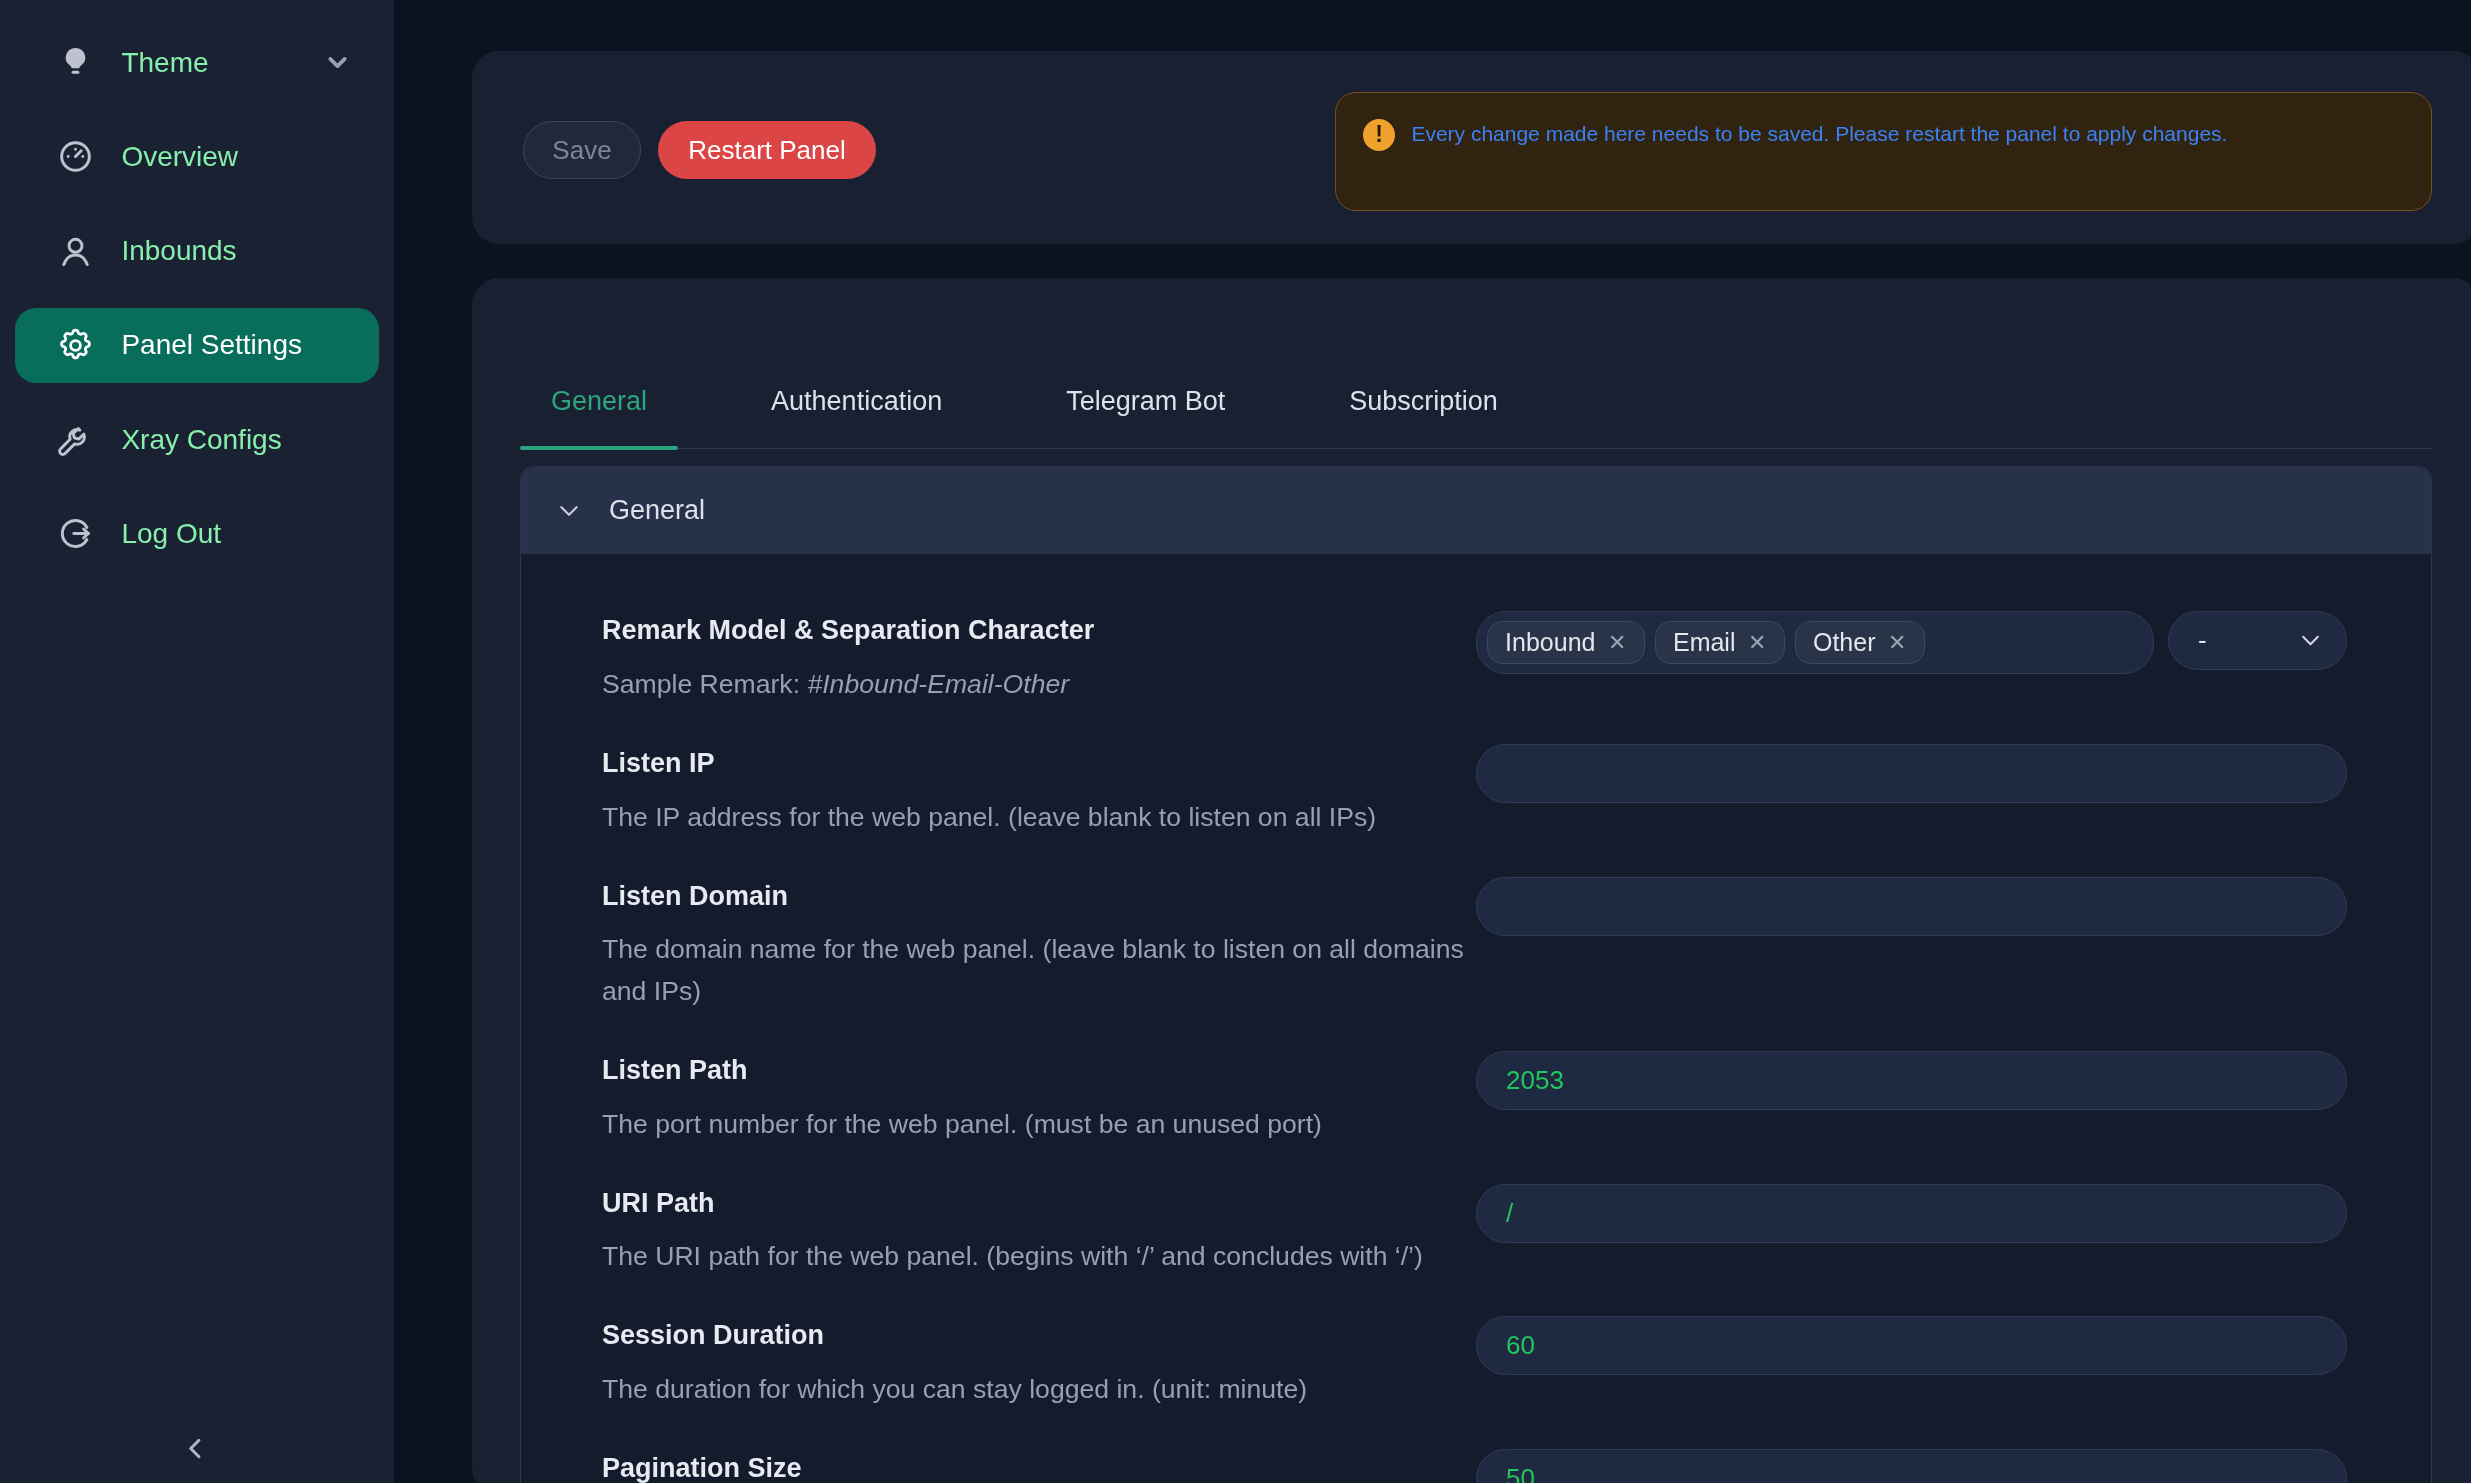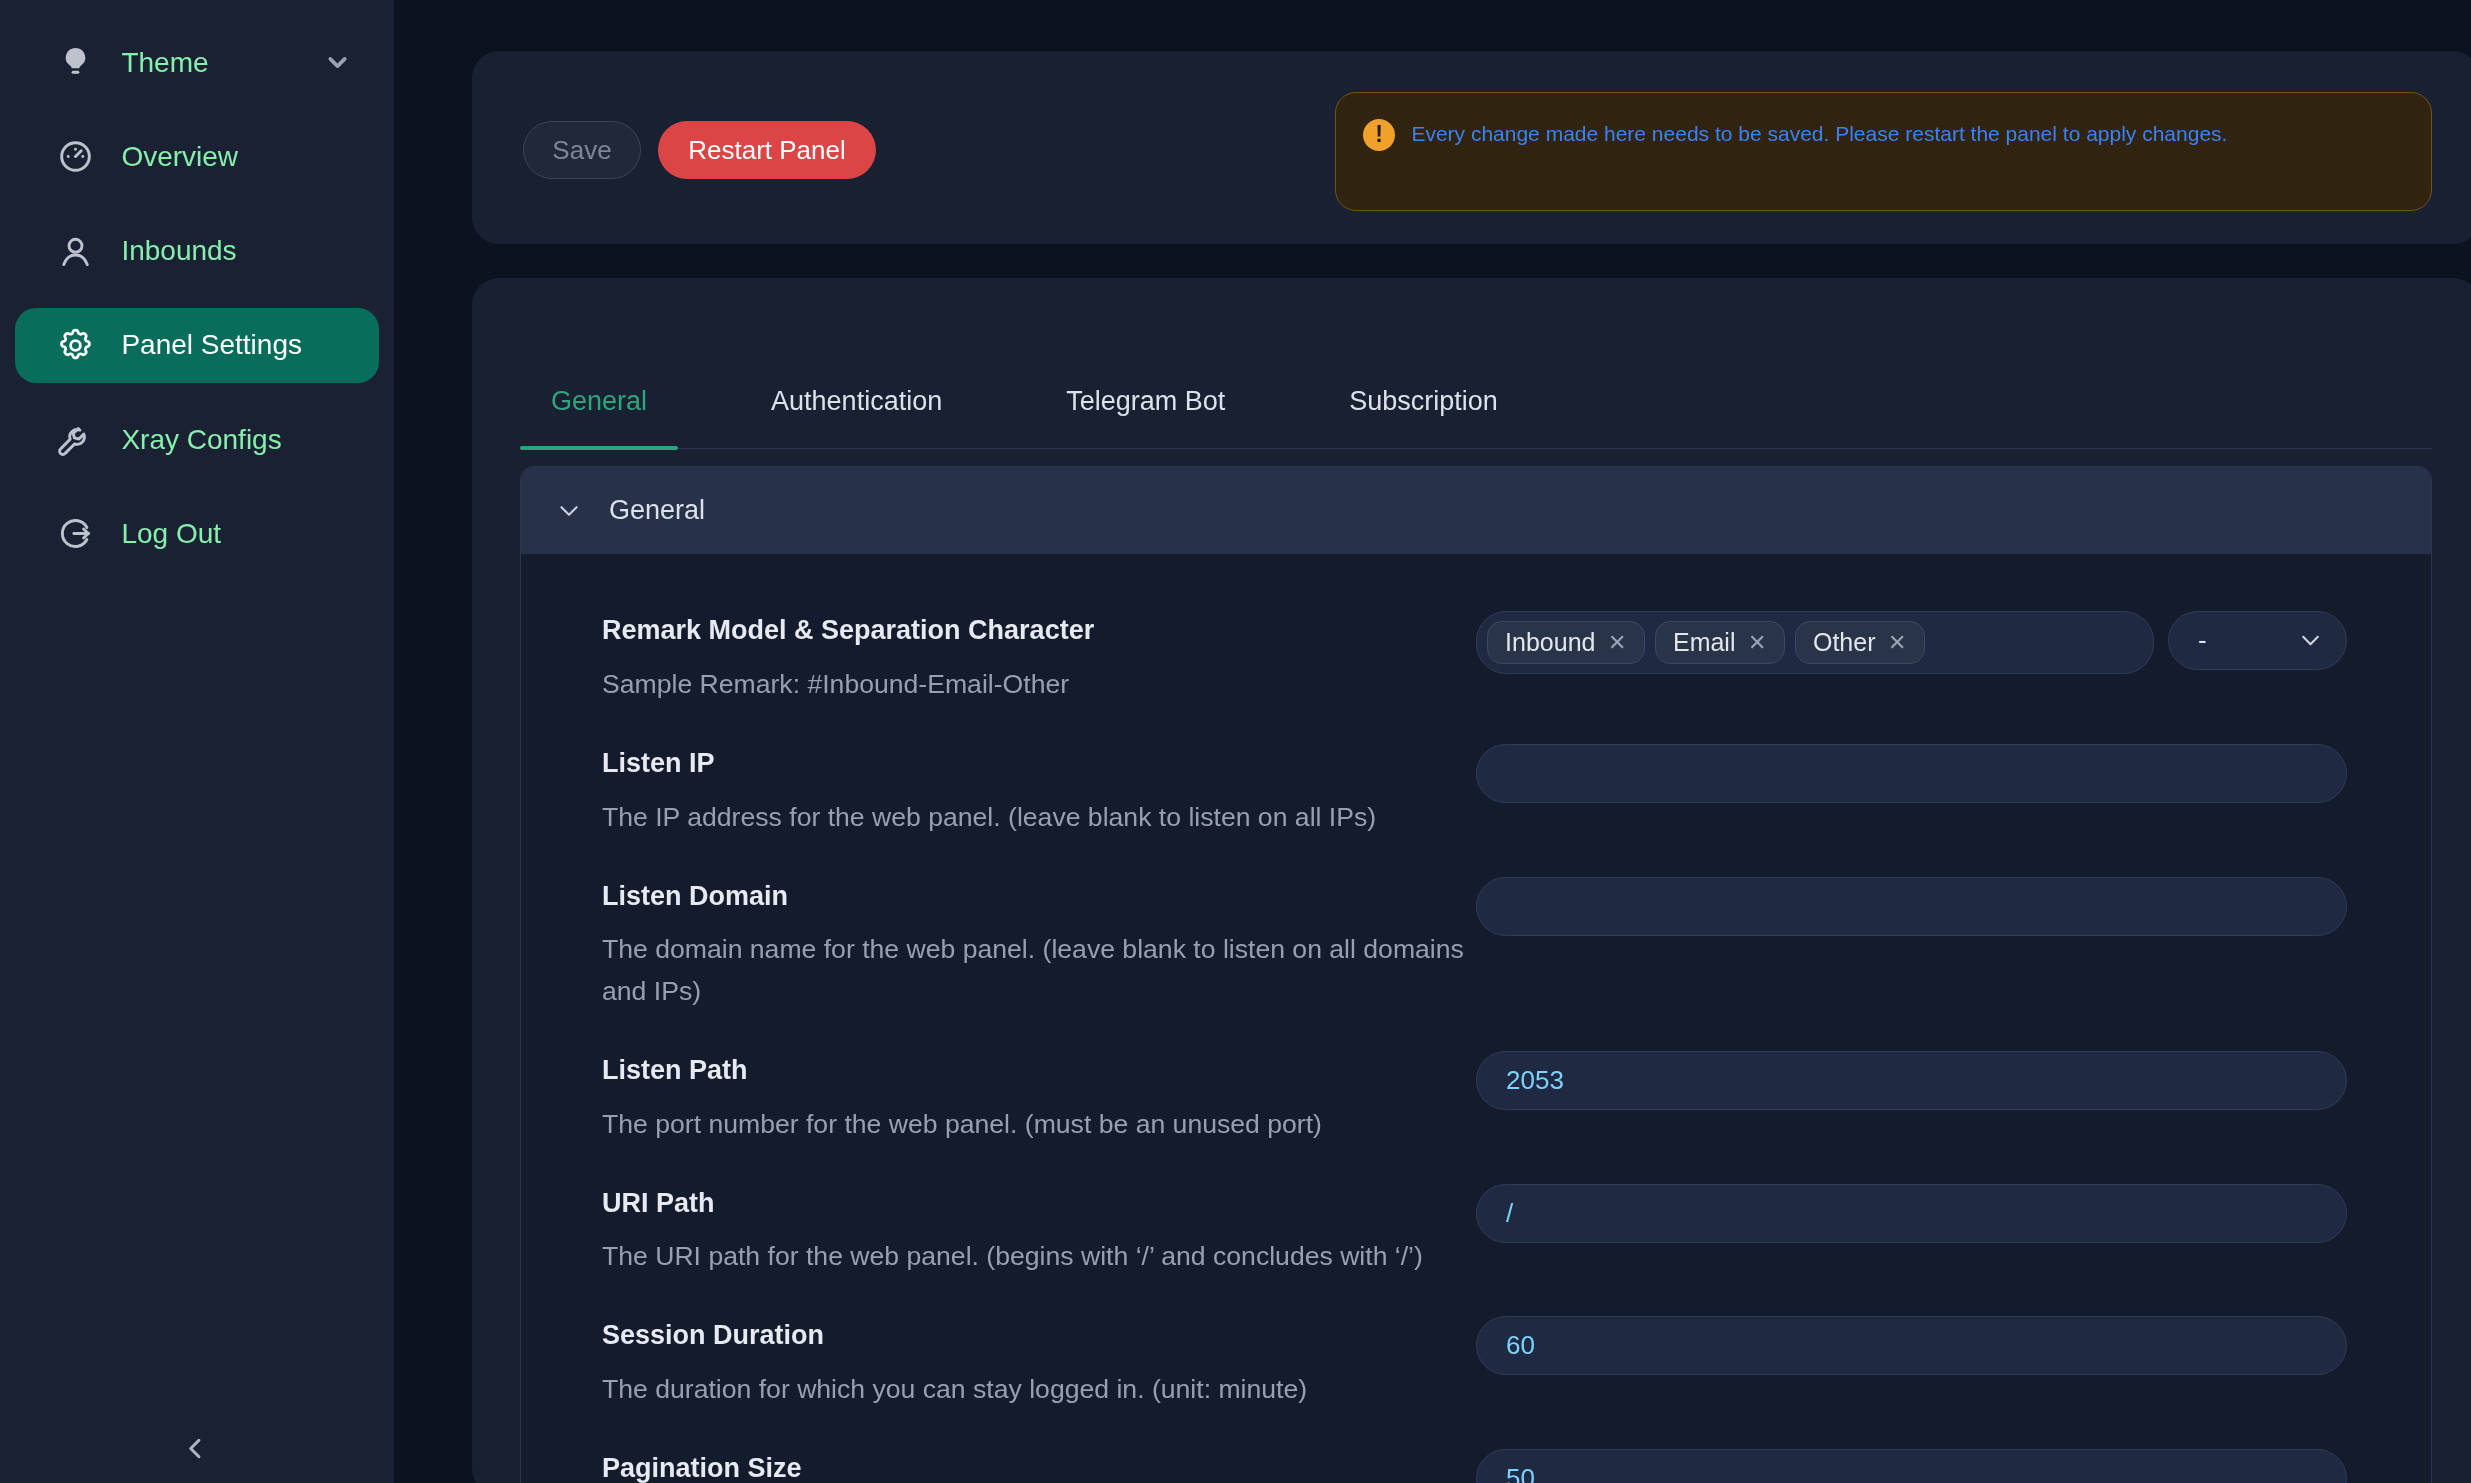--- a/index.html
+++ b/index.html
@@ -90,25 +90,25 @@
   .collapse-header .chev svg { width:26px; height:26px; }
   .collapse-header .title { margin-left:27px; }
   .collapse-body { background:#141b2c; padding:57px 84px 0 81px; }
 
   
   .frow { display:flex; justify-content:space-between; align-items:flex-start; margin-bottom:39px; }
   .flabel { max-width:927px; }
   .flabel .t { font-size:27px; font-weight:700; color:#e7eaf0; line-height:39px; white-space:nowrap; }
   .flabel .d { margin-top:12.6px; font-size:26.6px; color:#97a0b0; line-height:42px; white-space:nowrap; }
   .flabel .d.wrap { white-space:normal; max-width:869px; }
-  .flabel .d .it { }
+  .flabel .d .it { font-style:italic; }
   .ffield { width:871px; flex:none; }
   .tinput {
     width:100%; height:59px; border-radius:30px;
-    background:#1f2a42; border:1.9px solid #303c55; color:#7dd3fc;
+    background:#1f2a42; border:1.9px solid #303c55; color:#22c55e;
     font-family:"Liberation Sans", sans-serif; font-size:26px;
     padding:0 29px; outline:none;
   }
   .field-split { display:flex; justify-content:space-between; }
   .tagbox {
     width:678px; height:63px; border-radius:30px;
     background:#1f2a42; border:1.9px solid #303c55;
     display:flex; align-items:center; padding:0 9.7px; gap:9.7px;
   }
   .tag {

